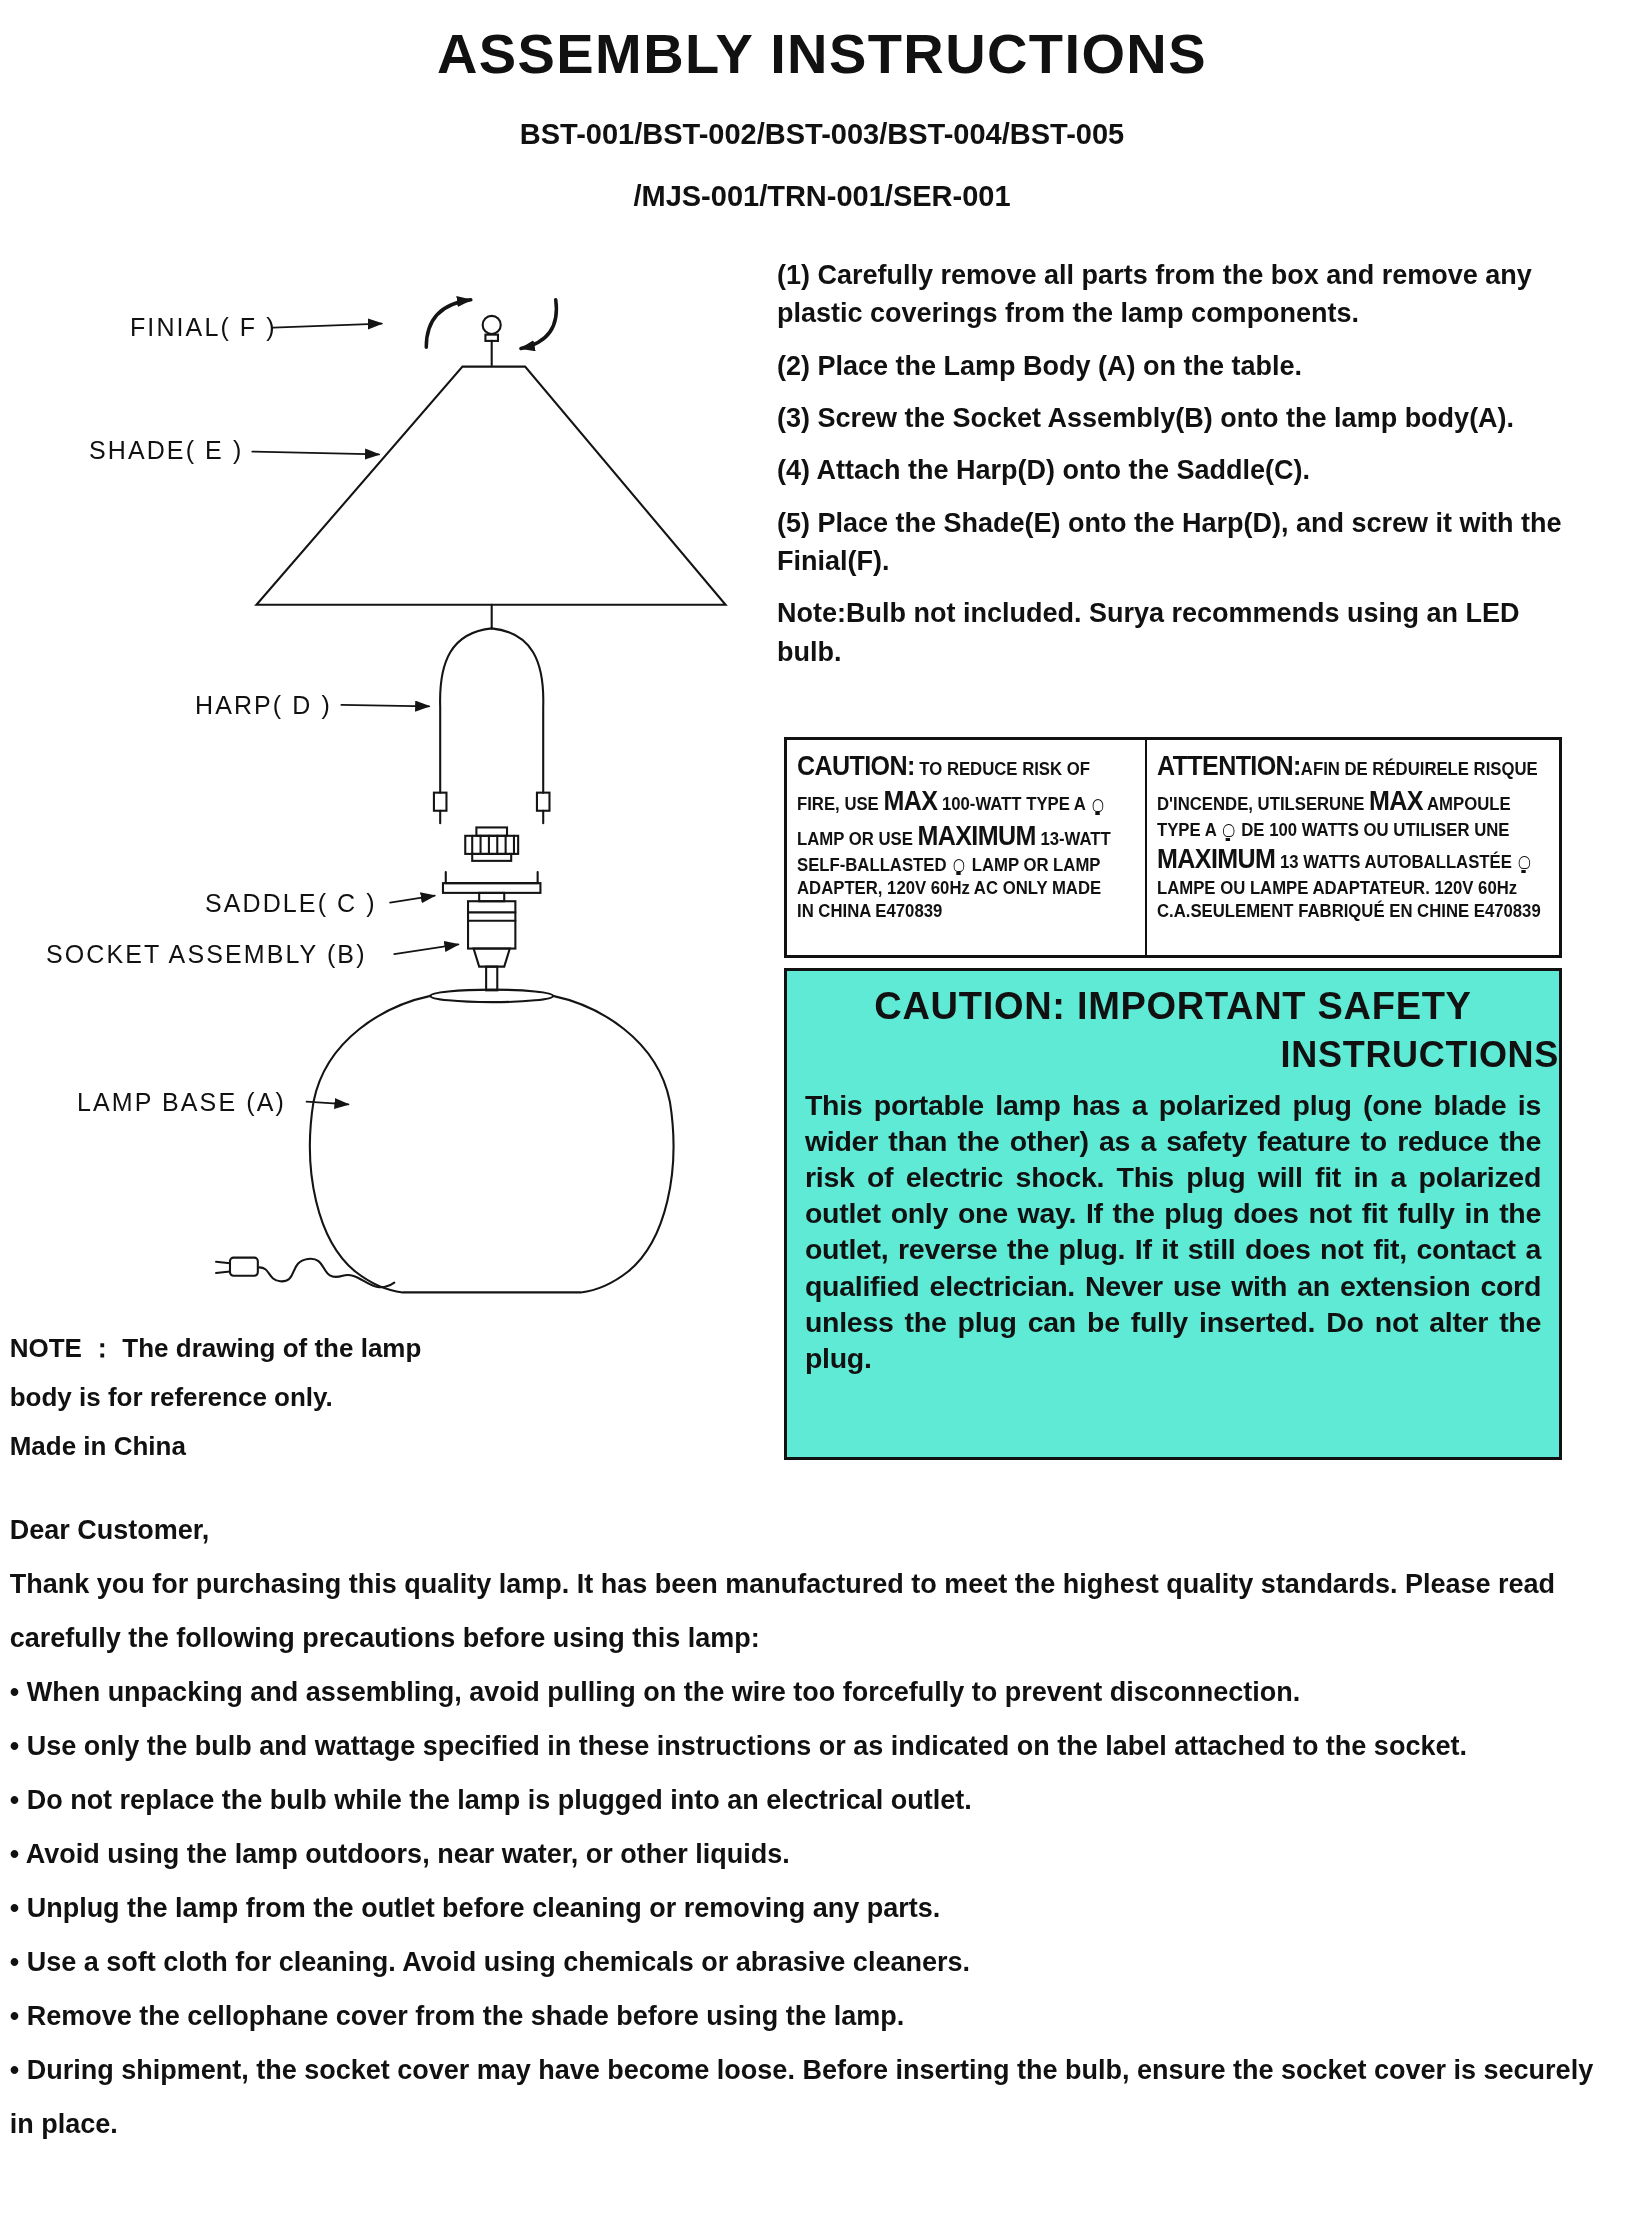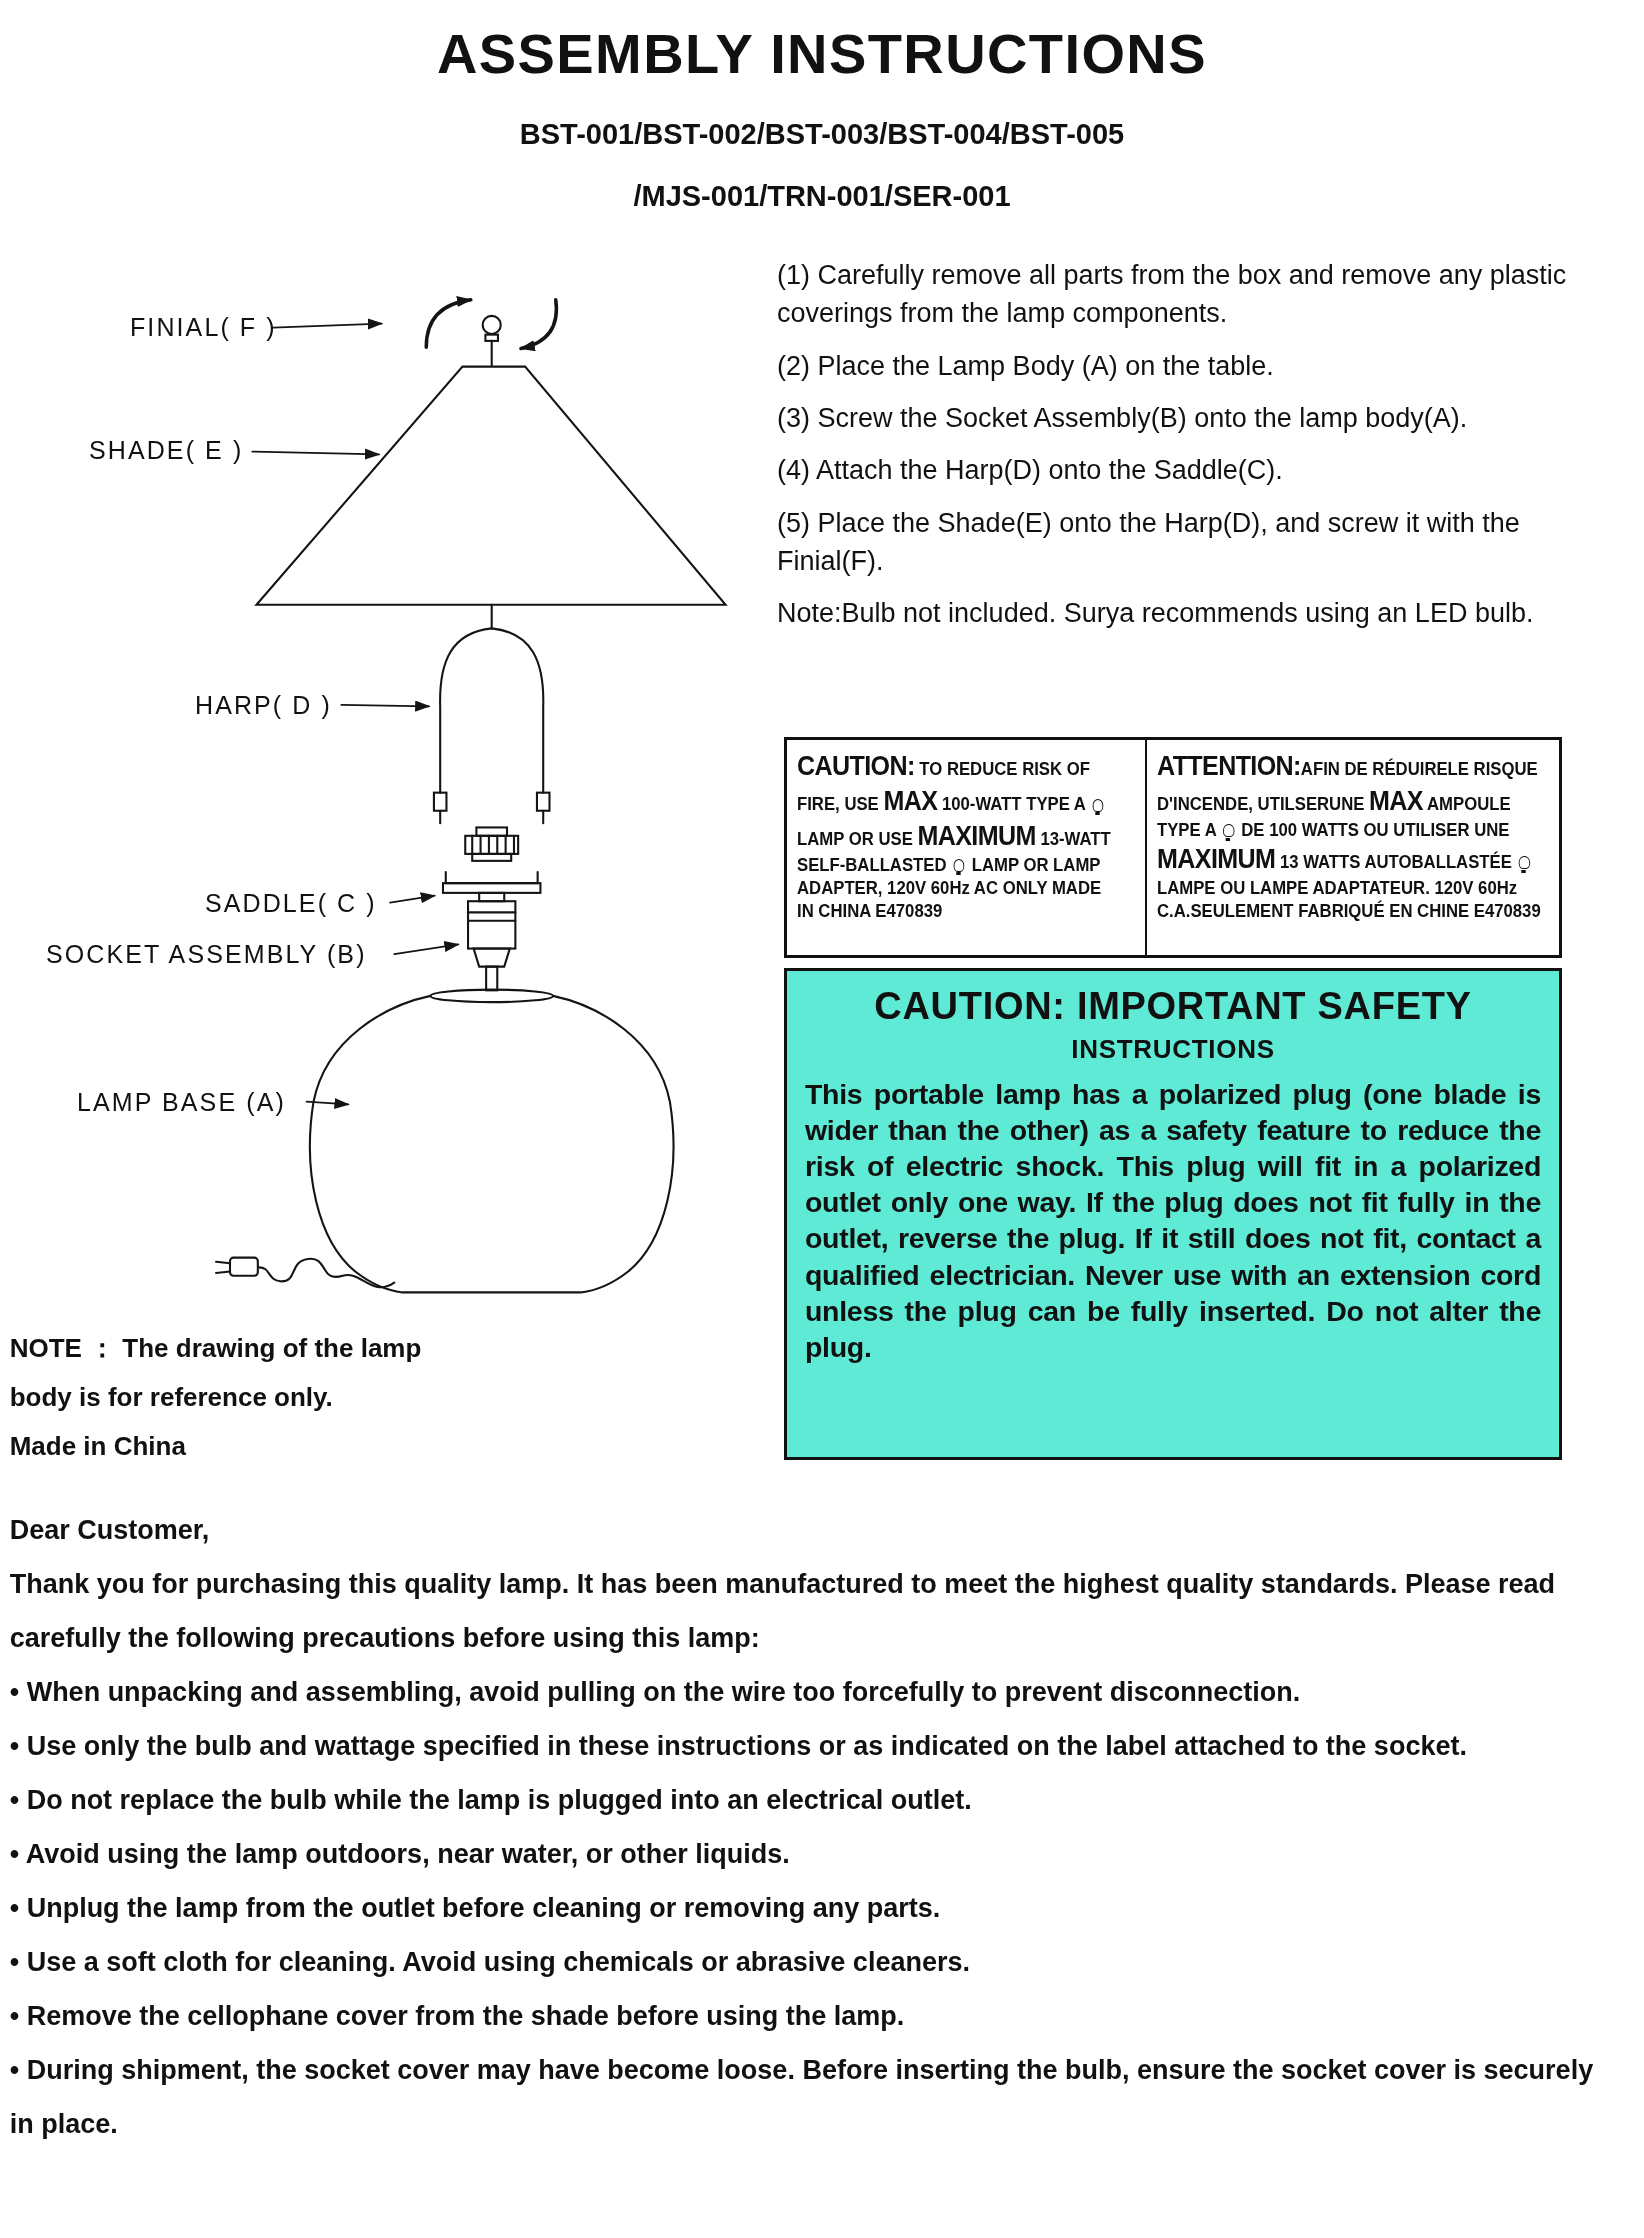--- a/index.html
+++ b/index.html
@@ -9,40 +9,40 @@
     overflow:hidden;margin:0 auto;
   }
   .abs{position:absolute;}
   
   .doc-title{top:21px;left:0;width:100%;text-align:center;font-size:56px;font-weight:900;letter-spacing:1.4px;}
   .models{left:0;width:100%;text-align:center;font-size:29px;font-weight:800;}
   
   .lbl{font-size:25px;font-weight:400;letter-spacing:2.1px;white-space:nowrap;}
   
   .steps{top:256px;left:777px;width:812px;}
-  .steps p{margin:0 0 14px 0;font-size:27px;font-weight:normal;line-height:1.42;}
+  .steps p{margin:0 0 14px 0;font-size:27px;font-weight:bold;line-height:1.42;}
   
   .caution-box{
     top:737px;left:784px;width:778px;height:221px;
     border:3.5px solid #111;box-sizing:border-box;display:flex;gap:20px;
   }
   .ccol{box-sizing:border-box;padding:8.4px 9.7px;font-weight:bold;font-size:19px;line-height:1.22;overflow:hidden;}
   .ccol-en{width:45%;}
   .ccol-fr{width:55%;border-left:2.8px solid #111;}
   .cond{display:block;transform:scaleX(.88);transform-origin:0 0;width:113.6%;}
   .ccol .big{font-size:28.5px;letter-spacing:-0.7px;}
   .bulb{display:inline-block;width:10.4px;height:11px;border:1.4px solid #111;border-radius:50% 50% 42% 42%;position:relative;margin:0 2.8px;vertical-align:-1.4px;}
   .bulb::after{content:"";position:absolute;left:2.1px;bottom:-4.2px;width:4.9px;height:2.8px;background:#111;}
   
   .safety-box{
     top:968px;left:784px;width:778px;height:492px;
     border:3.5px solid #111;box-sizing:border-box;background:#5eead4;
   }
   .safety-title{margin:14px 0 0 0;text-align:center;font-size:38px;font-weight:900;letter-spacing:0.7px;}
-  .safety-title2{margin:5.6px 0 0 0;text-align:center;font-size:26px;font-weight:900;letter-spacing:0.7px;}
+  .safety-title2{margin:5.6px 0 0 0;text-align:right;font-size:36px;font-weight:900;letter-spacing:0.7px;}
   .safety-body{margin:0;padding:11px 18px 0 18px;font-size:28.5px;font-weight:bold;text-align:justify;line-height:1.27;letter-spacing:-0.3px;}
   
   .notes{top:1324px;left:9.7px;width:557px;}
   .notes p{margin:0;font-size:26px;font-weight:bold;line-height:49px;}
   
   .customer{top:1503px;left:9.7px;width:1602px;}
   .customer p{margin:0;font-size:27px;font-weight:bold;line-height:54px;}
   
   .diagram-svg{position:absolute;left:0;top:272px;}
 </style>

